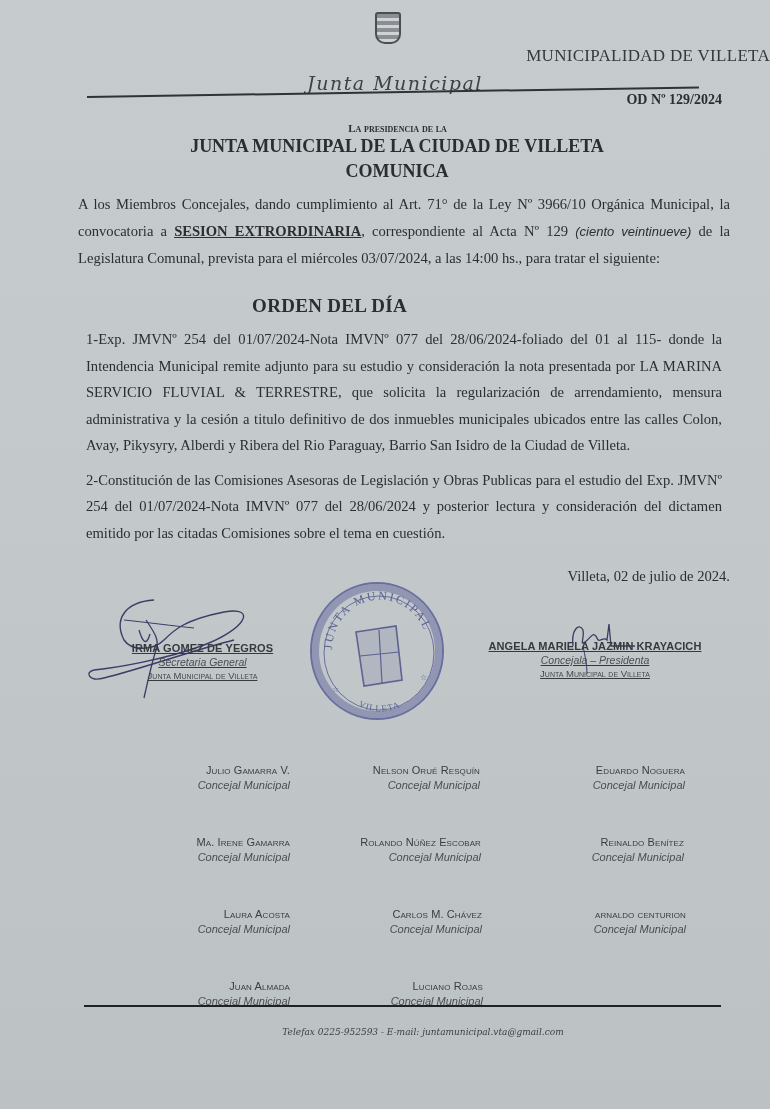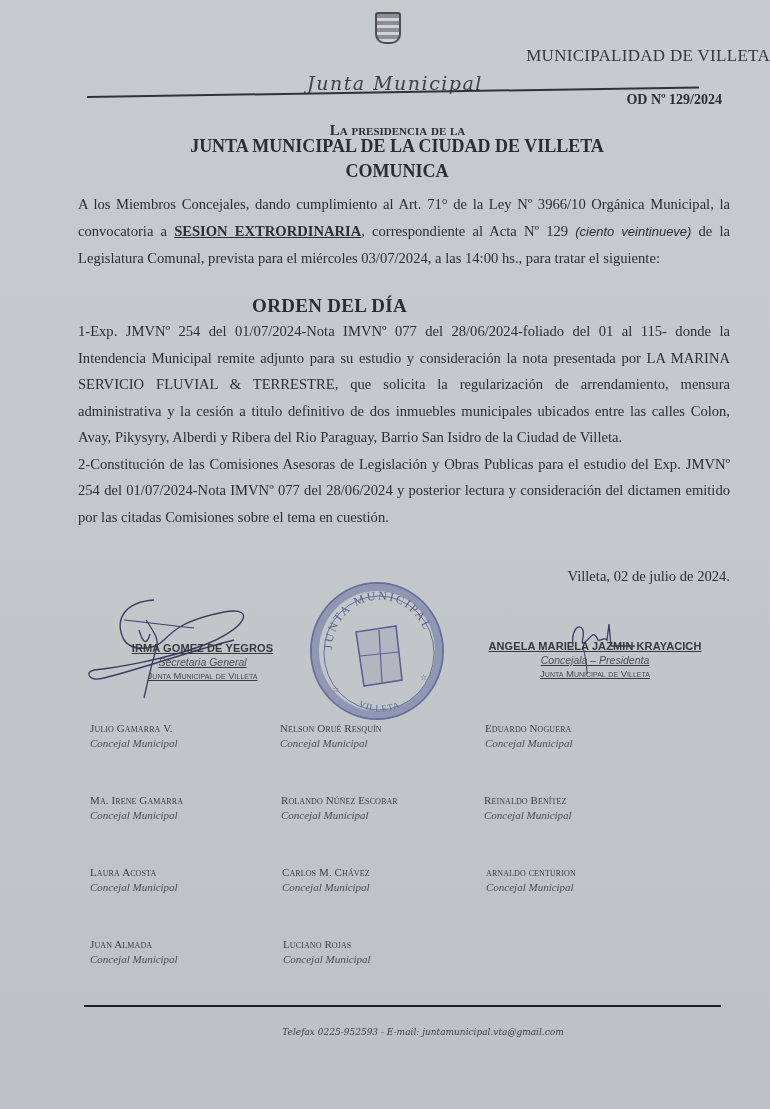--- a/index.html
+++ b/index.html
@@ -32,21 +32,21 @@
       position: absolute; left: 87px; top: 96px; width: 612px; height: 2px;
       background: #2f3236; transform: rotate(-0.9deg); transform-origin: left;
     }
     .od-number {
       position: absolute; right: 48px; top: 92px; font-weight: bold;
       font-size: 14px; color: #2b2d30;
     }
 
     .presidencia {
       position: absolute; left: 0; width: 770px; top: 122px; text-align: center;
-      font-weight: bold; font-size: 15px; font-variant: small-caps; padding-left: 25px;
+      font-weight: bold; font-size: 11px; font-variant: small-caps; padding-left: 25px;
     }
     .junta-ciudad {
       position: absolute; left: 0; width: 770px; top: 136px; text-align: center;
       font-weight: bold; font-size: 18px; padding-left: 24px;
     }
     .comunica {
       position: absolute; left: 0; width: 770px; top: 161px; text-align: center;
       font-weight: bold; font-size: 18px; padding-left: 24px;
     }
 
@@ -56,21 +56,21 @@
     }
     .intro { top: 191px; }
     .intro .hl { font-weight: bold; text-decoration: underline; }
     .intro .it { font-style: italic; font-family: "Liberation Sans", sans-serif; font-size: 13px; }
 
     .orden-title {
       position: absolute; left: 0; width: 611px; top: 295px; text-align: center;
       font-weight: bold; font-size: 19px; padding-left: 48px; letter-spacing: 0.3px;
     }
     .items { top: 318px; }
-    .items p { margin: 0; }
+    .items p { margin: 8px; }
 
     .place-date {
       position: absolute; right: 40px; top: 568px; font-size: 14.6px; color: #2c2e31;
     }
 
     
     .sig-block {
       position: absolute; text-align: center; font-family: "Liberation Sans", sans-serif;
       color: #36393d;
       text-decoration: underline;
@@ -87,22 +87,22 @@
     .stamp {
       position: absolute; left: 310px; top: 582px; width: 134px; height: 138px;
       border: 2px solid #6a6fa0; border-radius: 50%;
       box-shadow: inset 0 0 0 5px rgba(0,0,0,0), inset 0 0 0 7px rgba(106,111,160,0.55);
     }
     .stamp svg { position: absolute; inset: 0; }
 
     
     .council { position: absolute; left: 100px; top: 722px; width: 580px; }
     .council-member {
-      position: absolute; width: 200px; text-align: left;
-      font-family: Liberation Serif, serif; color: #3a3d41;
+      position: absolute; width: 200px; text-align: right;
+      font-family: Liberation Sans, sans-serif; color: #3a3d41; margin-top: 42px;
     }
     .cm-name { font-size: 11px; font-variant: small-caps; letter-spacing: 0.1px; }
     .cm-role { font-size: 11px; font-style: italic; color: #4b4e53; margin-top: 3px; }
 
     
     .footer-rule {
       position: absolute; left: 84px; top: 1005px; width: 637px; height: 2px; background: #1f2124;
     }
     .footer-text {
       position: absolute; left: 0; width: 770px; text-align: center;

